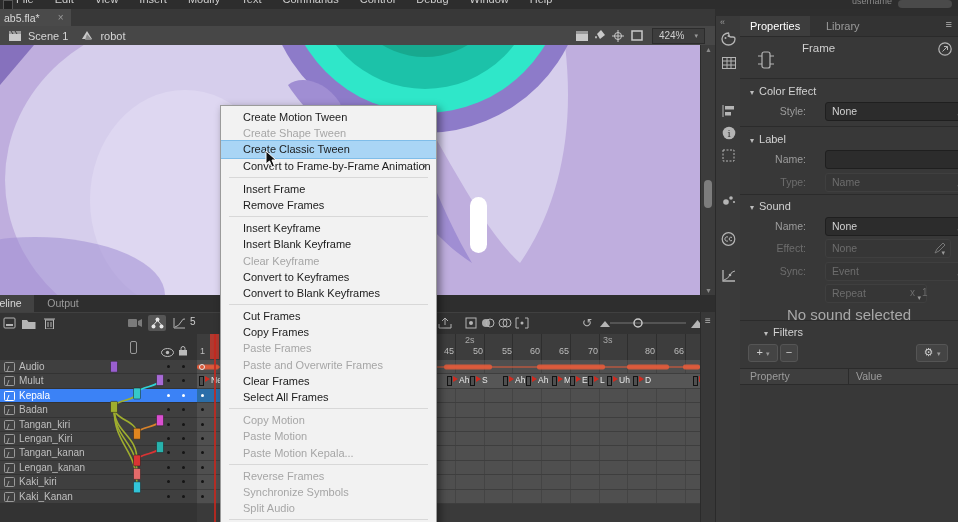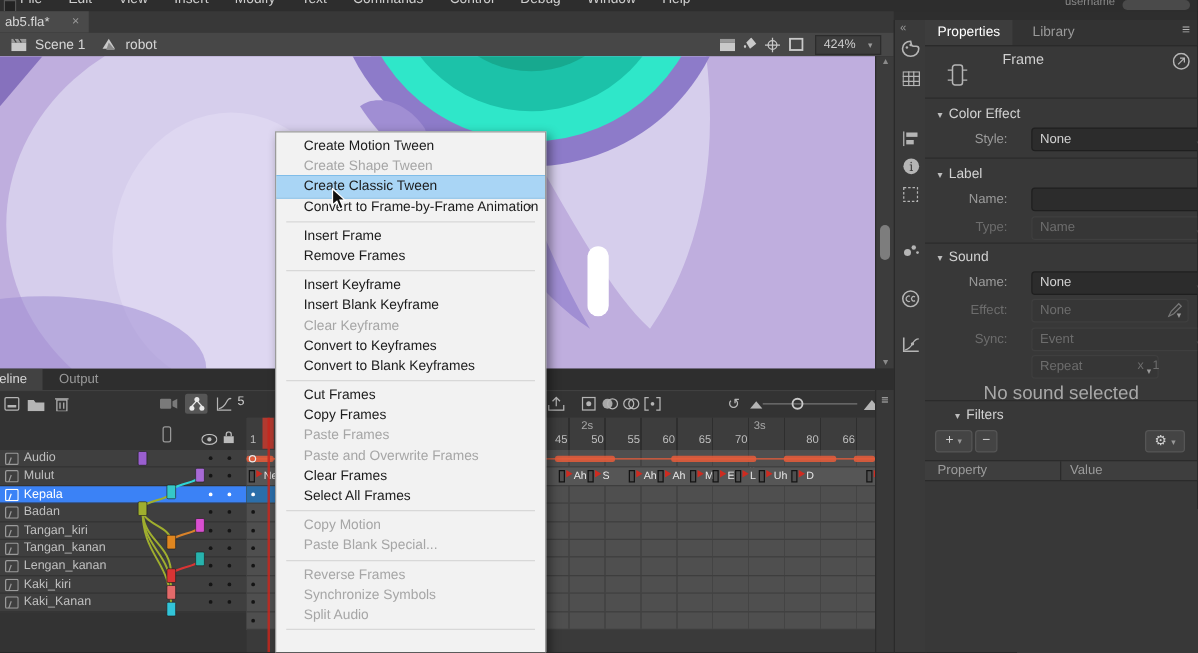--- a/index.html
+++ b/index.html
@@ -357,20 +357,29 @@
             </svg>
             <span class="lp-name">Tangan_kiri</span>
             <span class="lp-dot" style="left: 167px;"></span>
             <span class="lp-dot" style="left: 182px;"></span>
           </div>
           <div class="lp-row">
             <svg width="11" height="10" style="position: absolute; left: 4px; top: 2px;">
               <rect x="0.5" y="0.5" width="10" height="9" rx="1" fill="none" stroke="#9a9a9a"></rect>
               <line x1="3" y1="9.5" x2="5" y2="4" stroke="#9a9a9a"></line>
             </svg>
+            <span class="lp-name">Lengan_Kiri</span>
+            <span class="lp-dot" style="left: 167px;"></span>
+            <span class="lp-dot" style="left: 182px;"></span>
+          </div>
+          <div class="lp-row">
+            <svg width="11" height="10" style="position: absolute; left: 4px; top: 2px;">
+              <rect x="0.5" y="0.5" width="10" height="9" rx="1" fill="none" stroke="#9a9a9a"></rect>
+              <line x1="3" y1="9.5" x2="5" y2="4" stroke="#9a9a9a"></line>
+            </svg>
             <span class="lp-name">Tangan_kanan</span>
             <span class="lp-dot" style="left: 167px;"></span>
             <span class="lp-dot" style="left: 182px;"></span>
           </div>
           <div class="lp-row">
             <svg width="11" height="10" style="position: absolute; left: 4px; top: 2px;">
               <rect x="0.5" y="0.5" width="10" height="9" rx="1" fill="none" stroke="#9a9a9a"></rect>
               <line x1="3" y1="9.5" x2="5" y2="4" stroke="#9a9a9a"></line>
             </svg>
             <span class="lp-name">Lengan_kanan</span>
@@ -552,21 +561,22 @@
       <div class="cm-item">Convert to Blank Keyframes</div>
       <div class="cm-sep"></div>
       <div class="cm-item">Cut Frames</div>
       <div class="cm-item">Copy Frames</div>
       <div class="cm-item dis">Paste Frames</div>
       <div class="cm-item dis">Paste and Overwrite Frames</div>
       <div class="cm-item">Clear Frames</div>
       <div class="cm-item">Select All Frames</div>
       <div class="cm-sep"></div>
       <div class="cm-item dis">Copy Motion</div>
-      <div class="cm-item dis">Paste Blank Special...</div>
+      <div class="cm-item dis">Paste Motion</div>
+      <div class="cm-item dis">Paste Motion Kepala...</div>
       <div class="cm-sep"></div>
       <div class="cm-item dis">Reverse Frames</div>
       <div class="cm-item dis">Synchronize Symbols</div>
       <div class="cm-item dis">Split Audio</div>
       <div class="cm-sep"></div>
     </div>
   <div class="abs" id="cursor">
     <svg width="13" height="19">
         <path d="M1,1 L1,14 L4.5,11 L7,17 L9.5,16 L7,10 L11,10 Z" fill="#111" stroke="#fff" stroke-width="1"></path>
       </svg>

